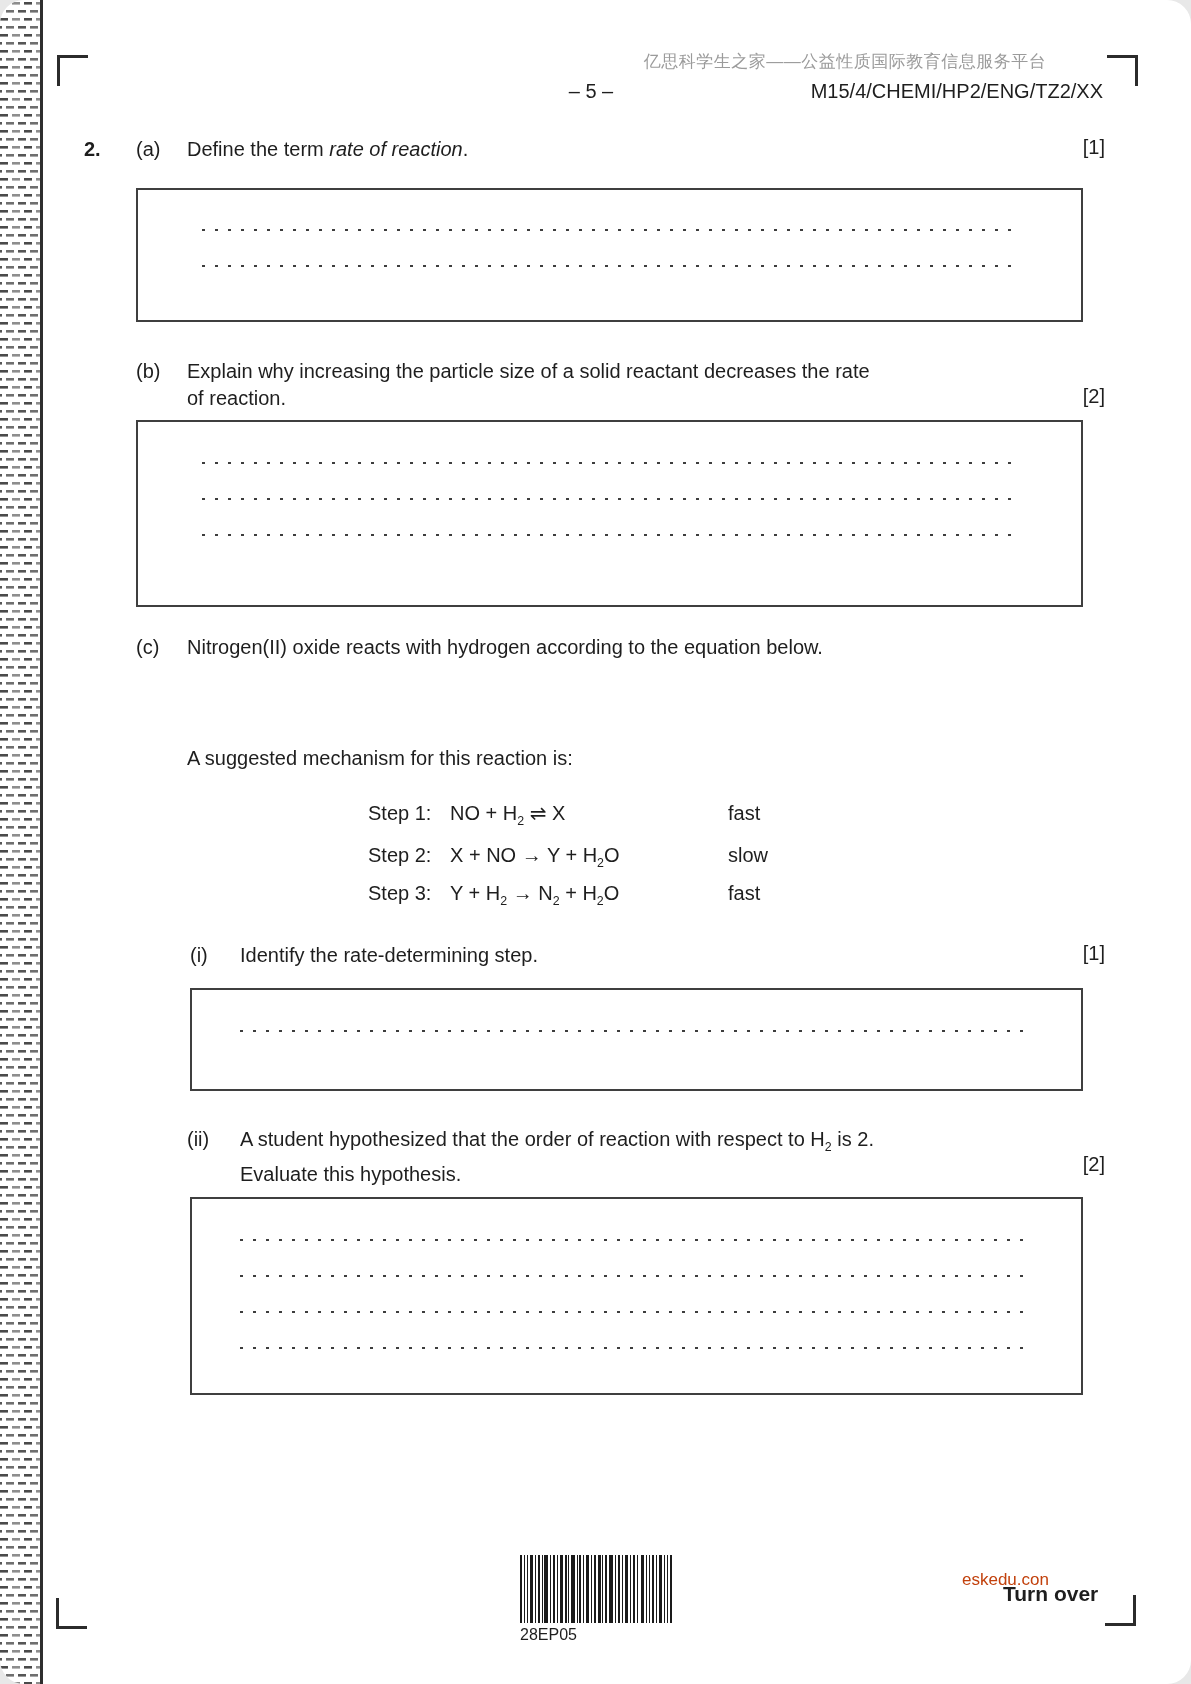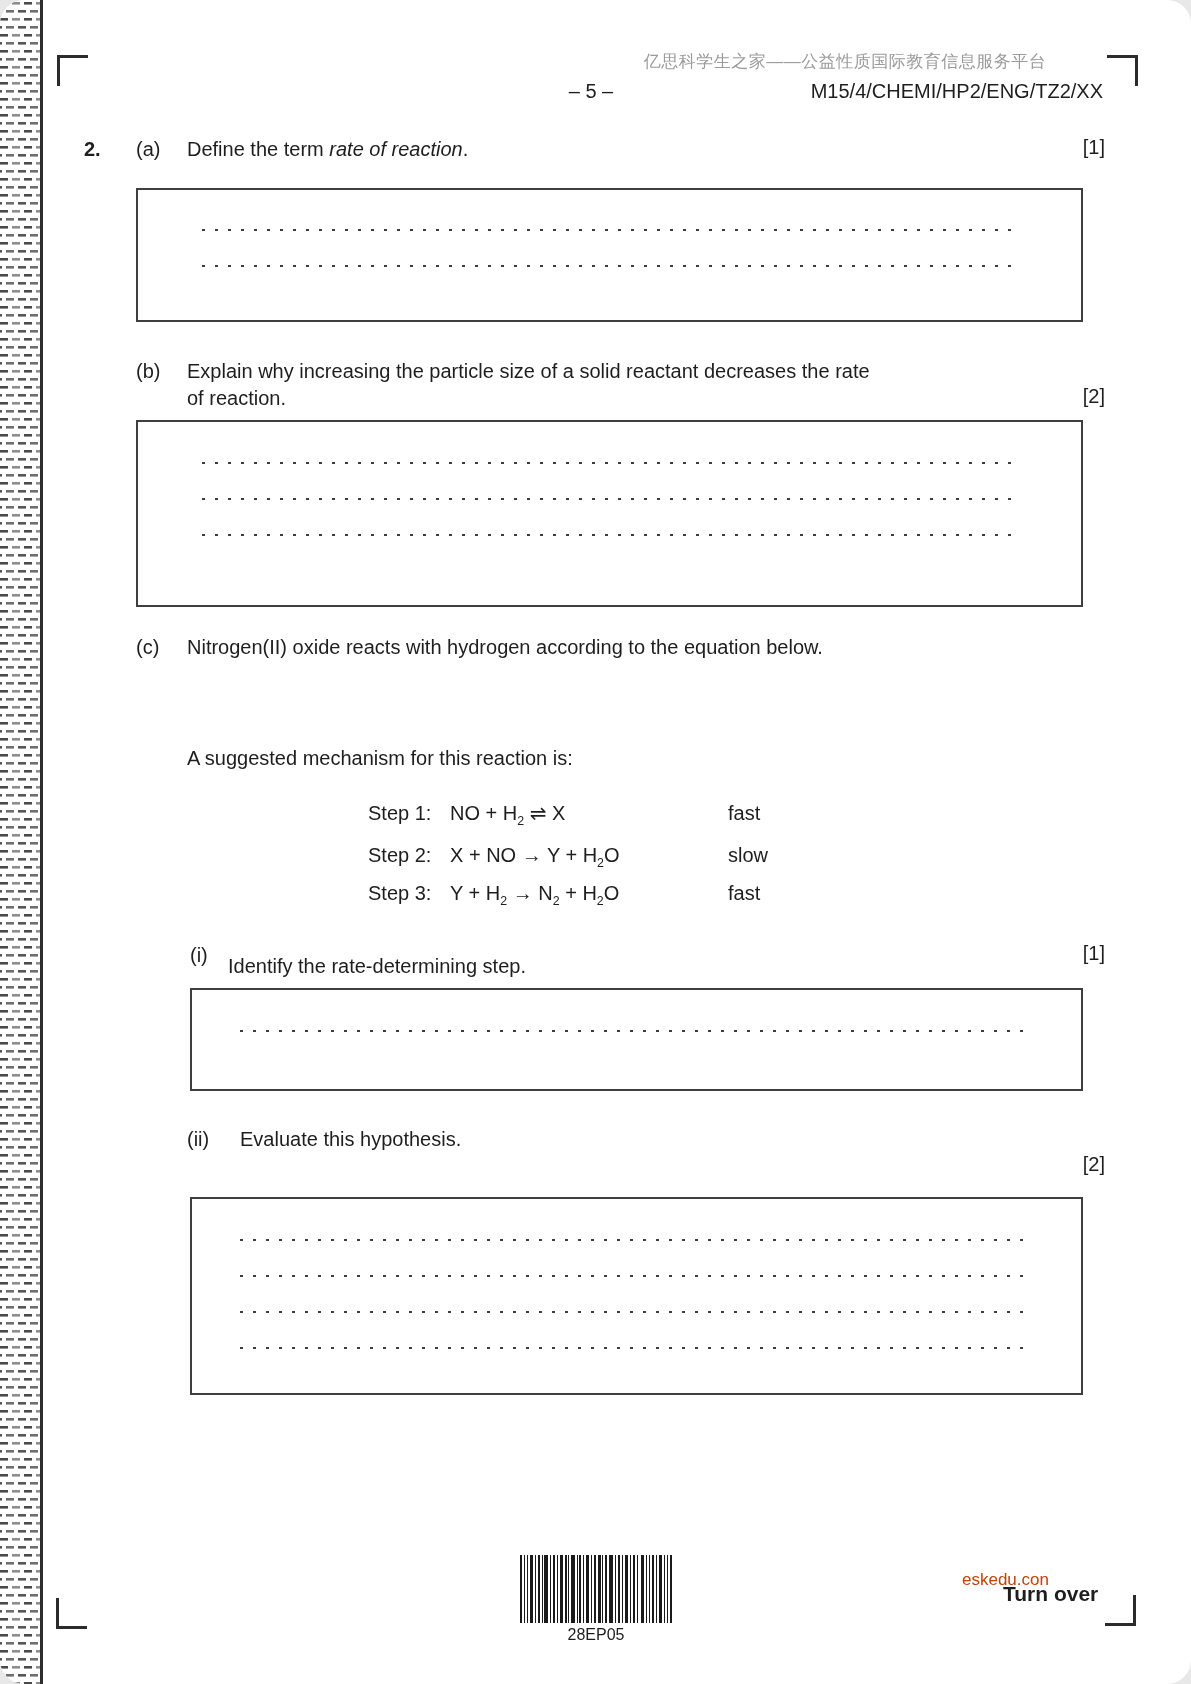--- a/index.html
+++ b/index.html
@@ -29,21 +29,21 @@
   .marks{font-size:20px;}
   .answer-box{position:absolute;border:2px solid #3f3f3f;background:#fff;}
   .dotline{position:absolute;height:2px;background-image:repeating-linear-gradient(90deg,#3d3d3d 0 3px,transparent 3px 13px);}
   .formula sub,.eq sub{font-size:0.62em;}
   .eq{left:136px;top:695px;width:947px;text-align:center;font-size:20px;}
   .step-label{position:absolute;left:368px;}
   .step-formula{position:absolute;left:450px;text-align:right;}
   .step-rate{position:absolute;left:728px;}
   .footer-watermark{left:962px;top:1570px;font-size:17px;color:#c2410c;z-index:3;}
   .turn-over{left:1003px;top:1582px;font-size:21px;font-weight:bold;z-index:2;}
-  .barcode-label{left:520px;top:1626px;width:152px;text-align:center;font-size:16px;}
+  .barcode-label{left:520px;top:1626px;width:152px;font-size:16px;}
 </style>
 </head>
 <body>
 
 <div class="page">
 
   <svg class="abs" style="left:0;top:0" width="40" height="1684" xmlns="http://www.w3.org/2000/svg">
     <defs>
       <pattern id="hp" width="24" height="16" patternUnits="userSpaceOnUse">
         <rect x="0" y="2" width="8" height="2.6" fill="#4a4a4a"></rect>
@@ -105,29 +105,30 @@
     <span class="step-formula formula">X + NO → Y + H<sub>2</sub>O</span>
     <span class="step-rate">slow</span>
   </div>
   <div class="abs body-text" style="left:0;top:880px;width:1191px;height:28px;">
     <span class="step-label">Step 3:</span>
     <span class="step-formula formula">Y + H<sub>2</sub> → N<sub>2</sub> + H<sub>2</sub>O</span>
     <span class="step-rate">fast</span>
   </div>
 
   <div class="abs body-text" style="left:190px;top:942px;">(i)</div>
-  <div class="abs body-text" style="left:228px;top:942px;margin-top:11px;">Identify the rate-determining step.</div>
+  <div class="abs body-text" style="left:240px;top:942px;">Identify the rate-determining step.</div>
   <div class="abs marks" style="right:86px;top:942px;">[1]</div>
 
   <div class="answer-box" style="left:190px;top:988px;width:889px;height:99px;">
     <div class="dotline" style="left:48px;right:48px;top:40px;"></div>
   </div>
 
   <div class="abs body-text" style="left:187px;top:1126px;">(ii)</div>
   <div class="abs body-text" style="left:240px;top:1126px;">
+    <div class="formula">A student hypothesized that the order of reaction with respect to H<sub>2</sub> is 2.</div>
     <div>Evaluate this hypothesis.</div>
   </div>
   <div class="abs marks" style="right:86px;top:1153px;">[2]</div>
 
   <div class="answer-box" style="left:190px;top:1197px;width:889px;height:194px;">
     <div class="dotline" style="left:48px;right:48px;top:40px;"></div>
     <div class="dotline" style="left:48px;right:48px;top:76px;"></div>
     <div class="dotline" style="left:48px;right:48px;top:112px;"></div>
     <div class="dotline" style="left:48px;right:48px;top:148px;"></div>
   </div>

